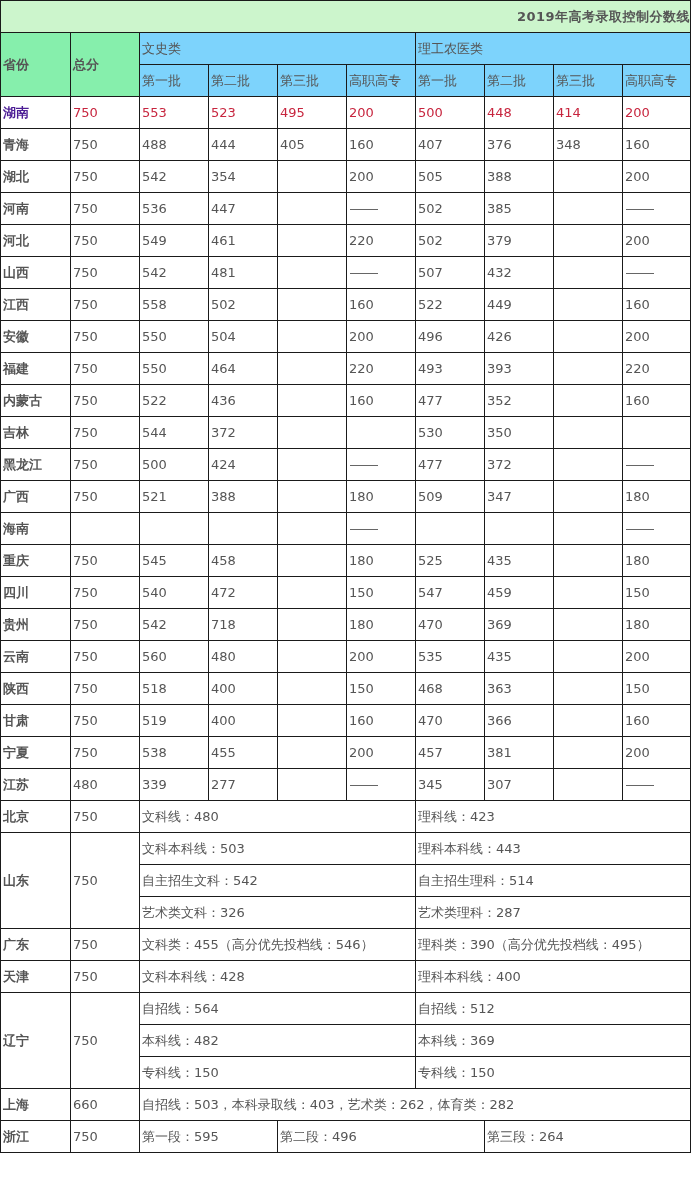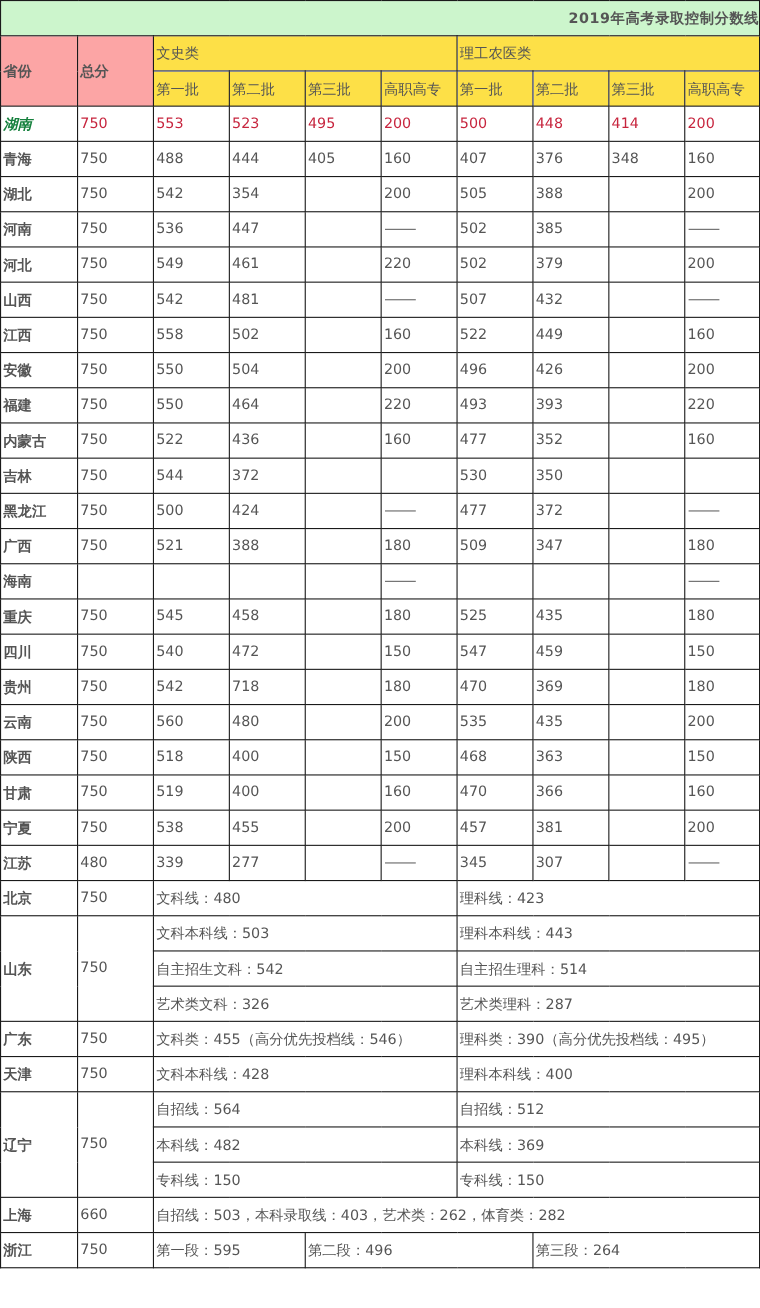--- a/index.html
+++ b/index.html
@@ -14,25 +14,25 @@
     height:32px; padding:0 0 0 2px;
     font-size:13px; color:#555555;
     white-space:nowrap; overflow:hidden;
     vertical-align:middle; box-sizing:border-box;
   }
   td.title {
     background:#ccf5cc; text-align:right;
     font-size:18px; font-weight:bold; color:#3d4b3d;
     letter-spacing:0.5px;
   }
-  td.hdr { background:#fde047; color:#333333; }
-  td.hdr-bold { background:#fca5a5; font-weight:bold; color:#333;font-family:Liberation Serif, serif; }
+  td.hdr { background:#7dd3fc; color:#333333; }
+  td.hdr-bold { background:#86efac; font-weight:bold; color:#333;font-family:Liberation Serif, serif; }
   td.prov { font-weight:bold; color:#333333; }
   tr.highlight td { color:#c7253e; }
-  tr.highlight td.prov { color:#15803d;font-style:italic; }
+  tr.highlight td.prov { color:#4c1d95; }
   td.center { text-align:left; padding-left:0; }
   .dash { display:inline-block; width:28px; height:0; border-top:1px solid #666; vertical-align:middle; margin-left:1px; }
 </style>
 </head>
 <body>
 
 <table class="score">
   <colgroup>
     <col style="width:70px">
       <col style="width:69px">

